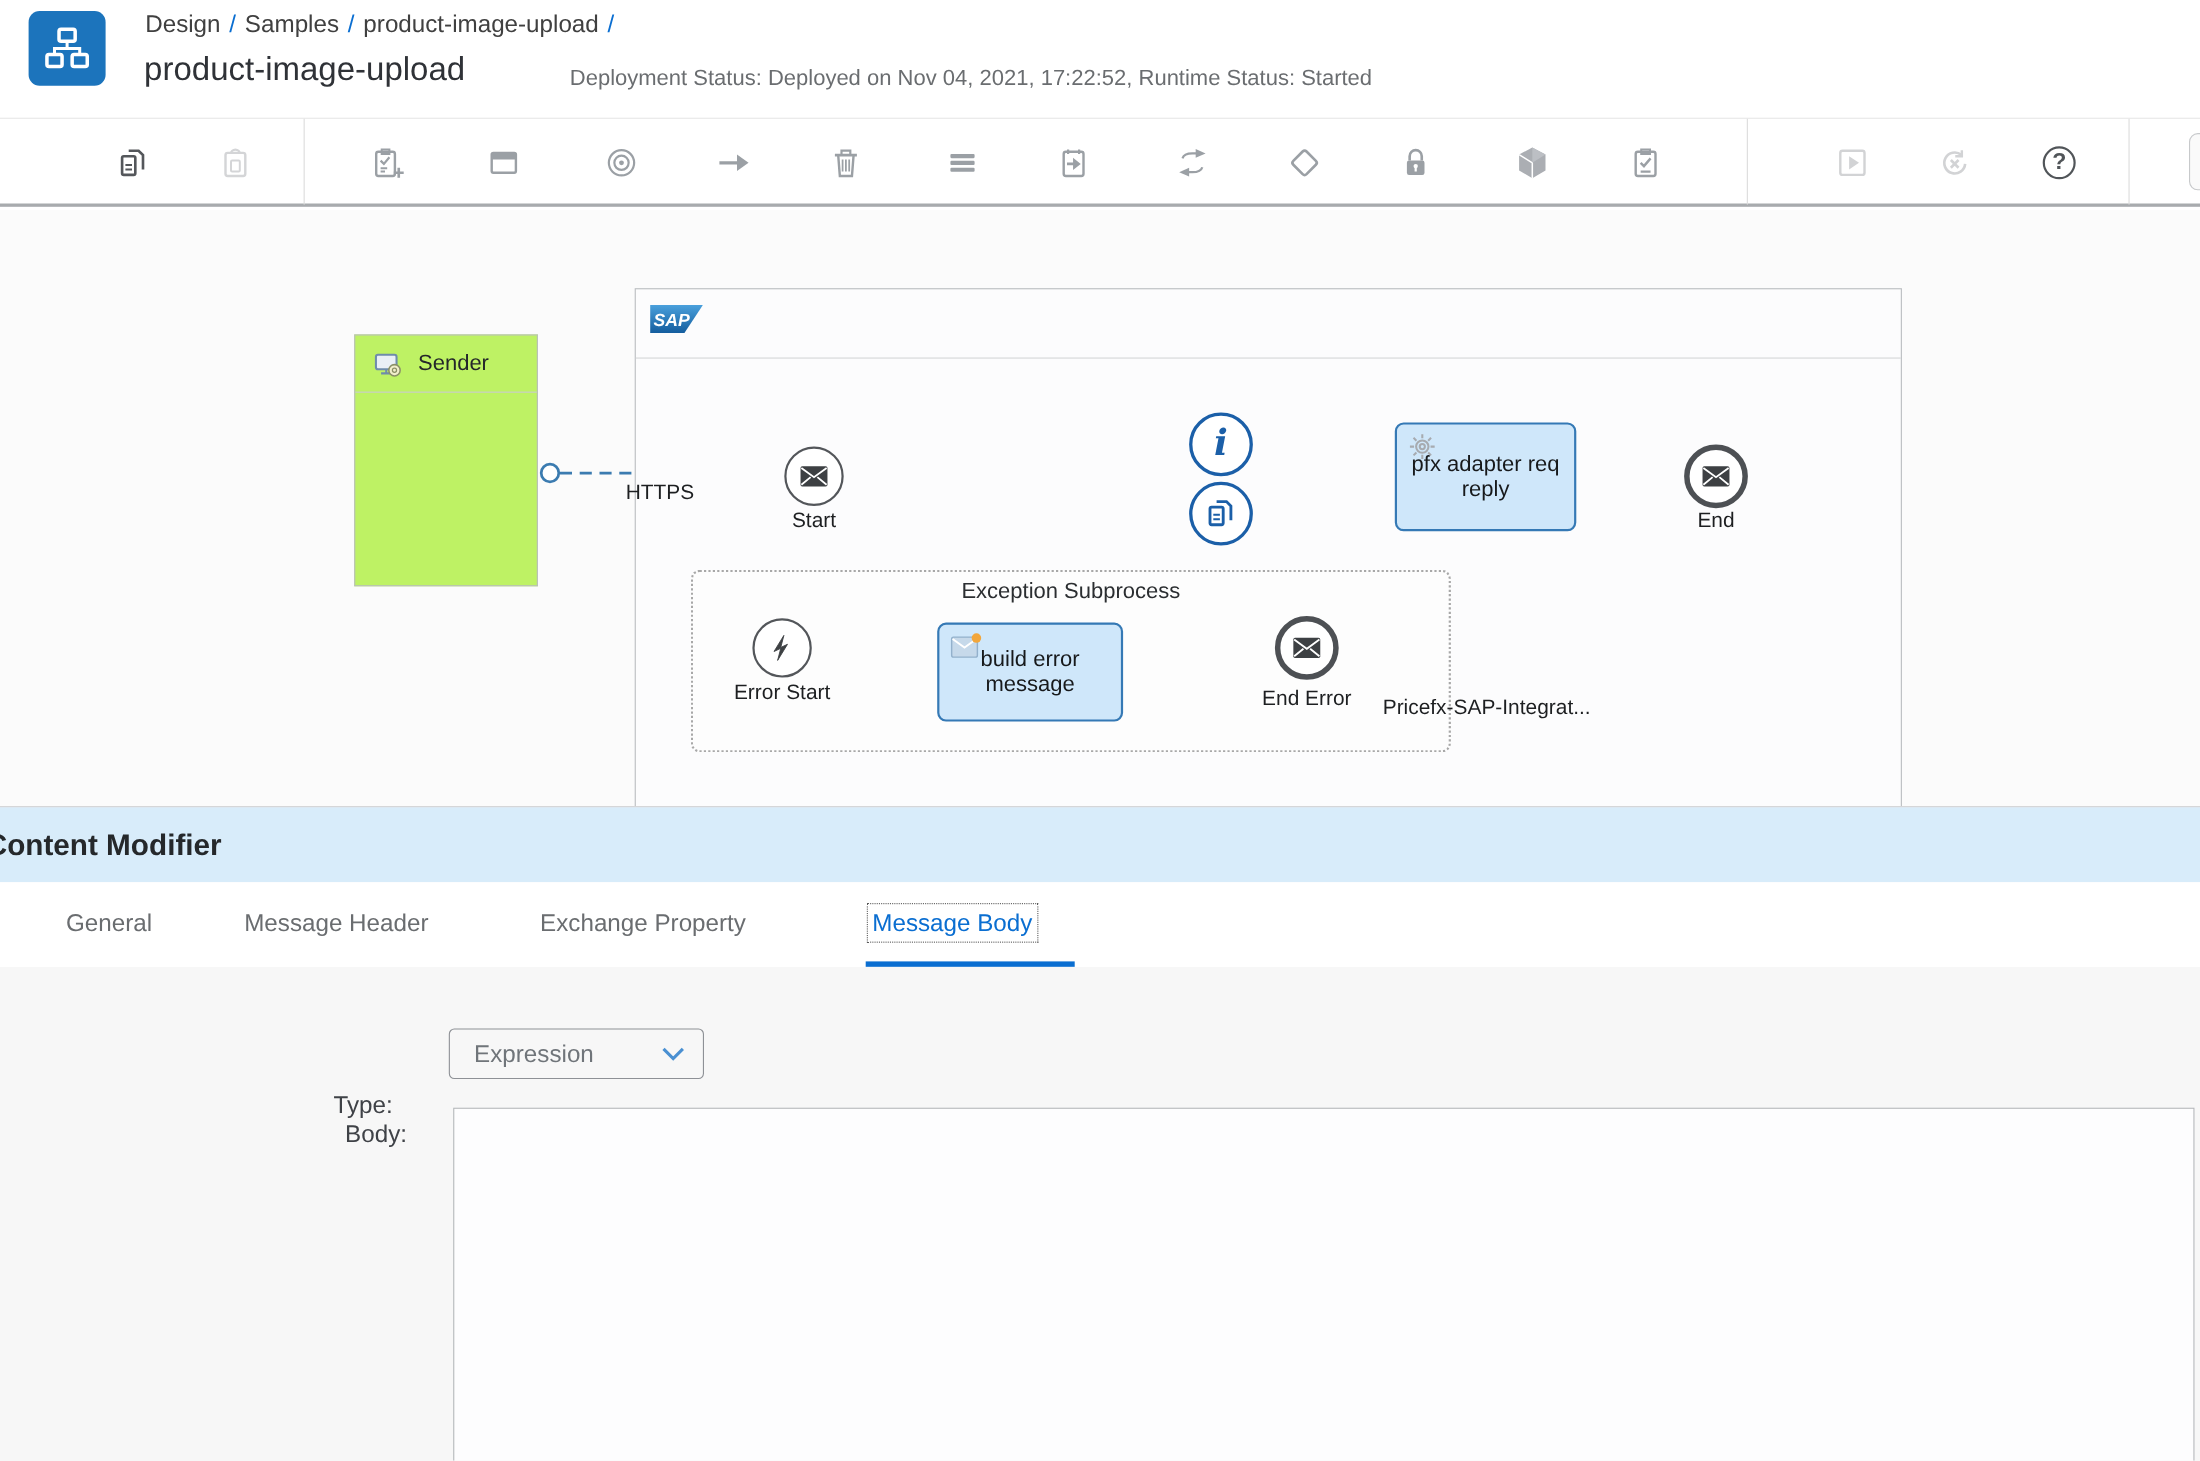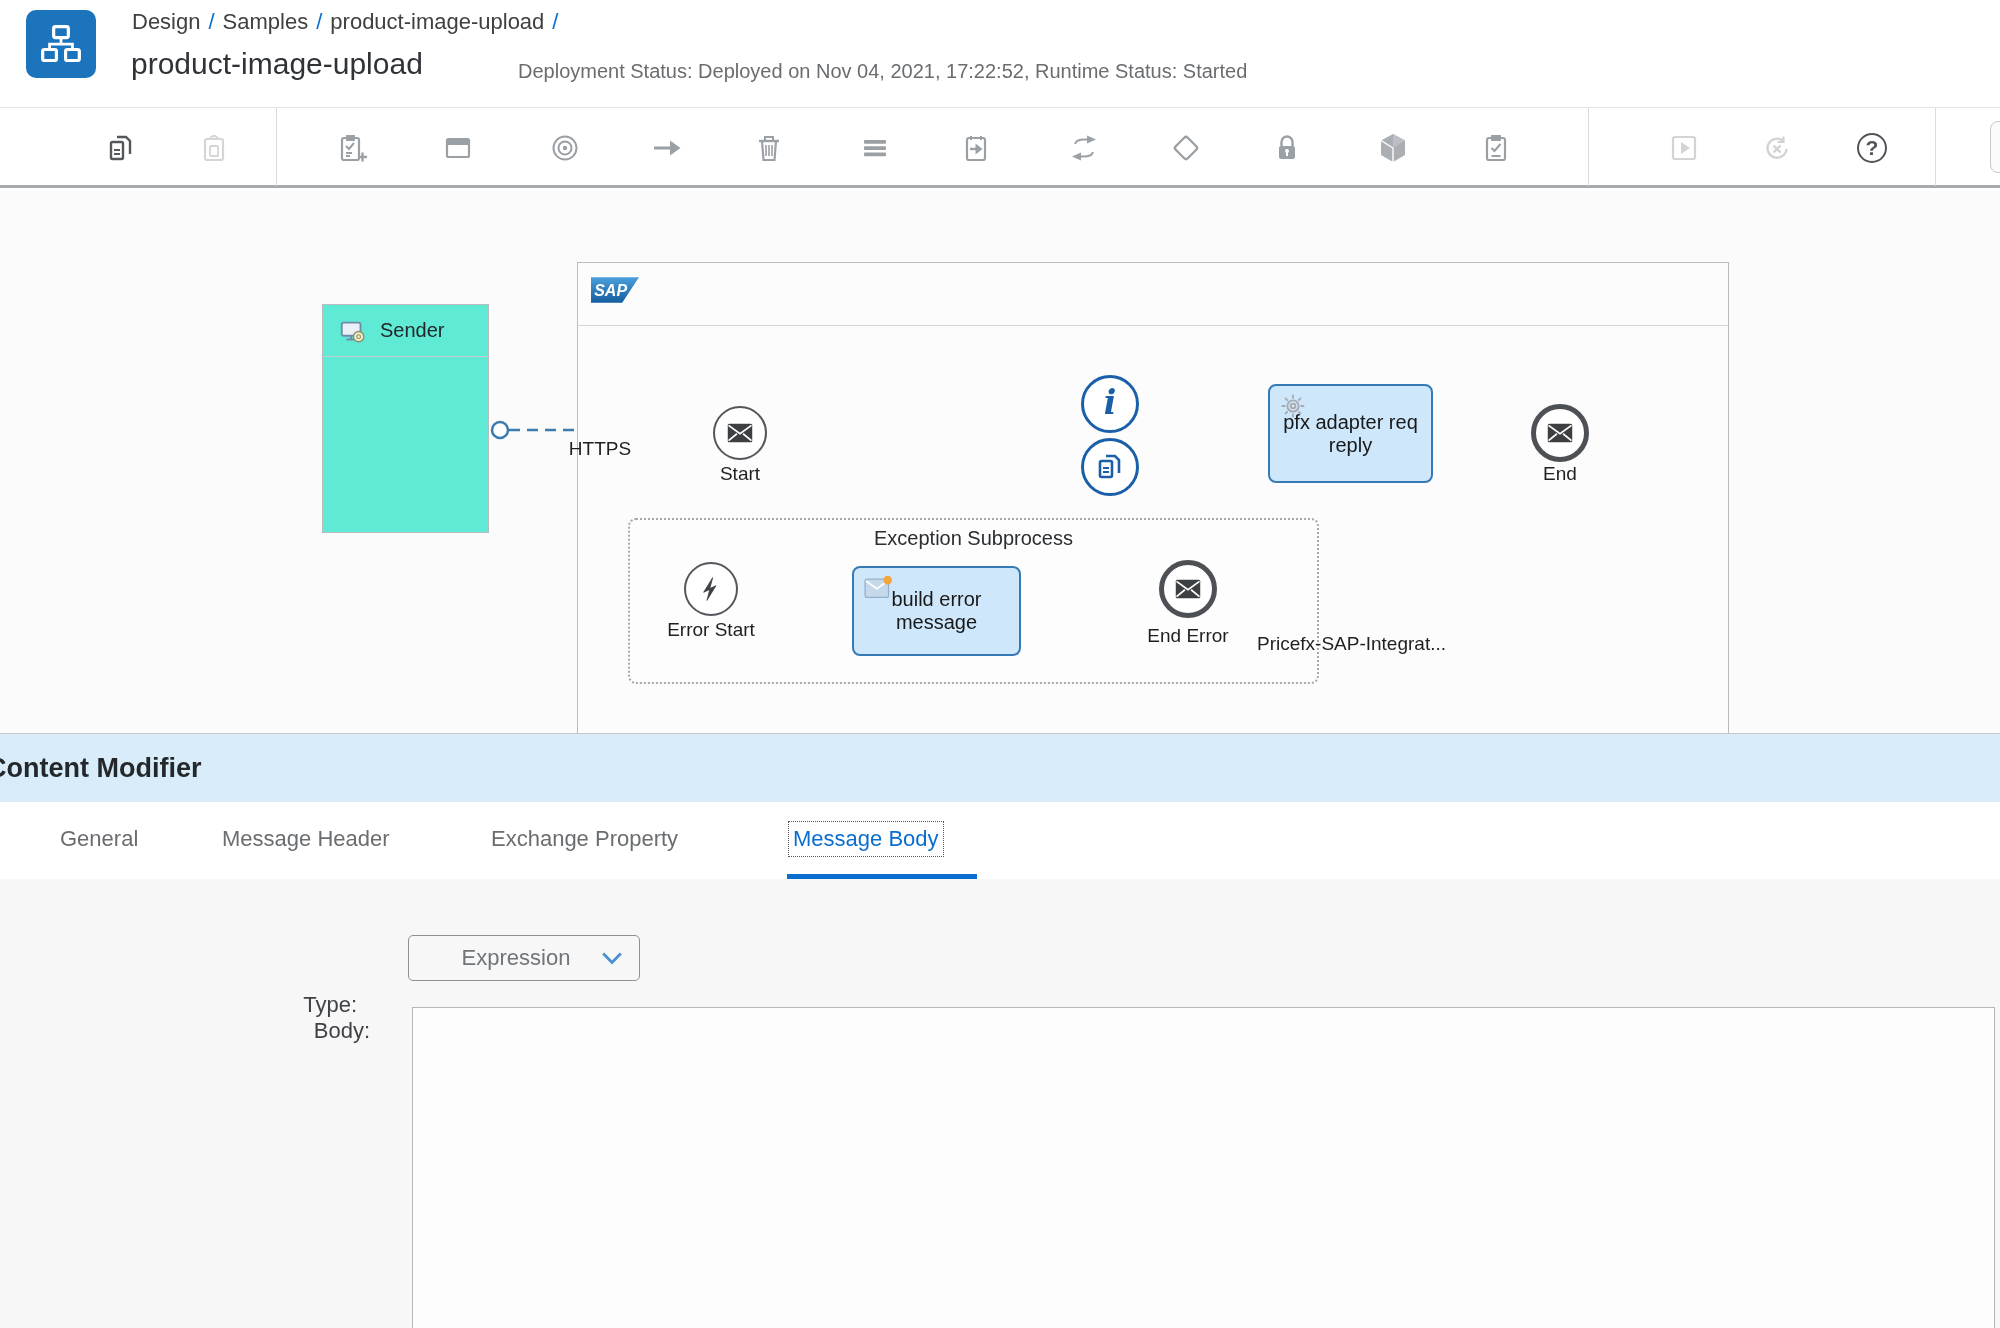--- a/index.html
+++ b/index.html
@@ -30,21 +30,21 @@
     display:flex; align-items:center; justify-content:center;
     font-size:21px; font-weight:bold; color:#515559; }
   .tb-sliver { position:absolute; left:1990px; top:13px; width:22px; height:52px;
     border:1.5px solid #c7c9cb; border-radius:8px; background:#fafafa; }
 
   
   .canvas { left:0; top:191px; width:2000px; height:542px; background:#fbfbfb; overflow:hidden; }
   .wires { position:absolute; left:0; top:0; }
 
   .sender-box { left:322px; top:113px; width:167px; height:229px;
-    background:#5eead4; border:1.5px solid #b9bcbf; }
+    background:#bef264; border:1.5px solid #b9bcbf; }
   .sender-head { height:52px; border-bottom:1px solid #c9cccf; display:flex;
     align-items:center; padding-left:15px; gap:12px; font-size:20px; color:#24262a; }
 
   .iprocess { left:577px; top:71px; width:1152px; height:475px;
     background:#fcfcfd; border:1.5px solid #b9bcbf; }
   .iprocess-head { position:relative; height:63px; border-bottom:1px solid #d4d6d8;
     display:flex; align-items:center; }
   .iprocess-title { position:absolute; left:0; right:0; text-align:center;
     font-size:20px; color:#2b2e31; }
   .sap-logo { position:absolute; left:13px; top:14px; }
@@ -82,21 +82,21 @@
     color:#25282b; white-space:nowrap; }
   .tabstrip { position:absolute; left:0; top:68px; width:100%; height:77px; background:#fff; }
   .tab { position:absolute; top:24px; font-size:22px; color:#6a6d70; cursor:pointer; white-space:nowrap; }
   .tab.selected { color:#0a6ed1; outline:1px dotted #5a5a5a; outline-offset:4px; }
   .tab-underline { position:absolute; top:72px; height:5px; background:#0a6ed1; }
   .panel-body { position:absolute; left:0; top:145px; width:100%; height:450px;
     background:#f7f7f7; overflow:hidden; }
   .field-label { position:absolute; width:153px; text-align:right; font-size:22px; color:#3f4247; }
   .dropdown { position:absolute; left:408px; top:56px; width:232px; height:46px;
     border:1px solid #8e9196; border-radius:5px; display:flex; align-items:center;
-    padding:0 16px 0 22px; cursor:pointer;text-align:center; }
+    padding:0 16px 0 22px; cursor:pointer; }
   .dropdown-value { flex:1; font-size:22px; color:#70757a; }
   .body-area { position:absolute; left:412px; top:128px; width:1583px; height:360px;
     background:#fdfdfe; border:1px solid #b4b7ba; resize:none; outline:none;
     font-family:"Liberation Mono","DejaVu Sans Mono",monospace; font-size:18px; padding:10px; }
 </style>
 </head>
 <body>
 
 <div class="screen">
 

